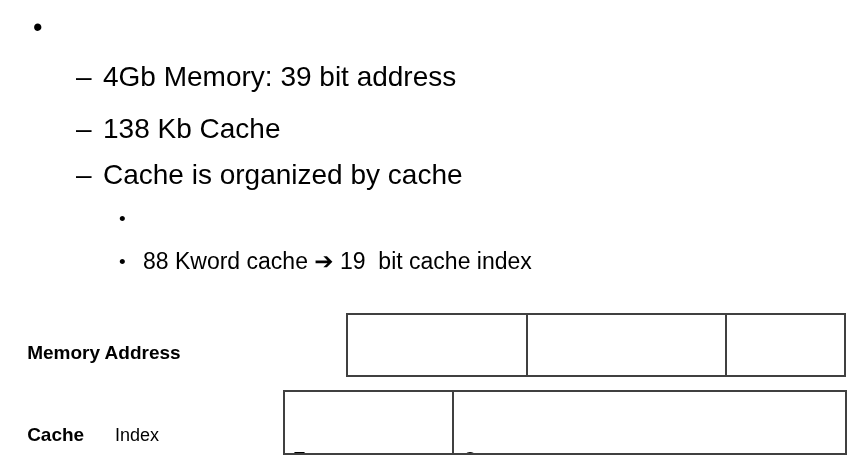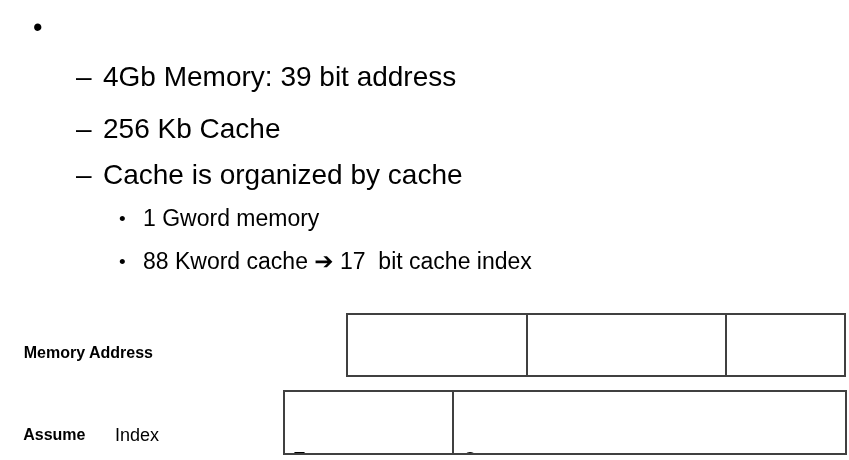--- a/index.html
+++ b/index.html
@@ -33,21 +33,21 @@
   .l2c { top: 158px; }
   .l3 { left: 119px; font-size: 23px; line-height: 29px; }
   .l3 .mk { width: 24px; font-size: 19px; line-height: 29px; }
   .l3a { top: 204px; }
   .l3b { top: 247px; }
   .arrow { font-size: 23px; }
 
   
   .side-label {
     position: absolute;
-    font-size: 16px;
+    font-size: 19px;
     font-weight: bold;
     line-height: 23px;
     white-space: pre;
   }
   .mem-label   { left: 6px; top: 318px; }
   .cache-label { left: 6px; top: 396px; line-height: 26px; }
   .cache-index {
     position: absolute;
     left: 95px; top: 396px;
     font-size: 18px;
@@ -90,36 +90,35 @@
     <span class="mk">•</span>
   </div>
 
   <div class="bl l2 l2a">
     <span class="mk">–</span>
     <span class="tx">4Gb Memory: 39 bit address</span>
   </div>
 
   <div class="bl l2 l2b">
     <span class="mk">–</span>
-    <span class="tx">256 Kb Cache</span>
+    <span class="tx">138 Kb Cache</span>
   </div>
 
   <div class="bl l2 l2c">
     <span class="mk">–</span>
     <span class="tx">Cache is organized by cache</span>
   </div>
 
   <div class="bl l3 l3a">
     <span class="mk">•</span>
-    <span class="tx">1 Gword memory</span>
   </div>
 
   <div class="bl l3 l3b">
     <span class="mk">•</span>
-    <span class="tx"><span>88 Kword cache </span><span class="arrow">➔</span><span> 17  bit cache index</span></span>
+    <span class="tx"><span>88 Kword cache </span><span class="arrow">➔</span><span> 19  bit cache index</span></span>
   </div>
 
   <div class="side-label mem-label">
     <span>Memory Address</span><br>
   </div>
 
   <div class="fieldbox mem-box" style="border-color: rgb(64, 64, 64);">
     <div class="cell c-mem-tag">
       <span class="fname">Tag</span>
       
@@ -128,21 +127,21 @@
       <span class="fname">Index</span>
       
     </div>
     <div class="cell c-mem-byte" style="border-left-color: rgb(64, 64, 64);">
       <span class="fname">Byte Offset</span>
       
     </div>
   </div>
 
   <div class="side-label cache-label">
-    <span>Assume</span><br>
+    <span>Cache</span><br>
     
   </div>
 
   <div class="cache-index">
     <span class="fname">Index</span><br>
     
   </div>
 
   <div class="fieldbox cache-box" style="border-color: rgb(64, 64, 64);">
     <div class="cell c-cache-tag">

